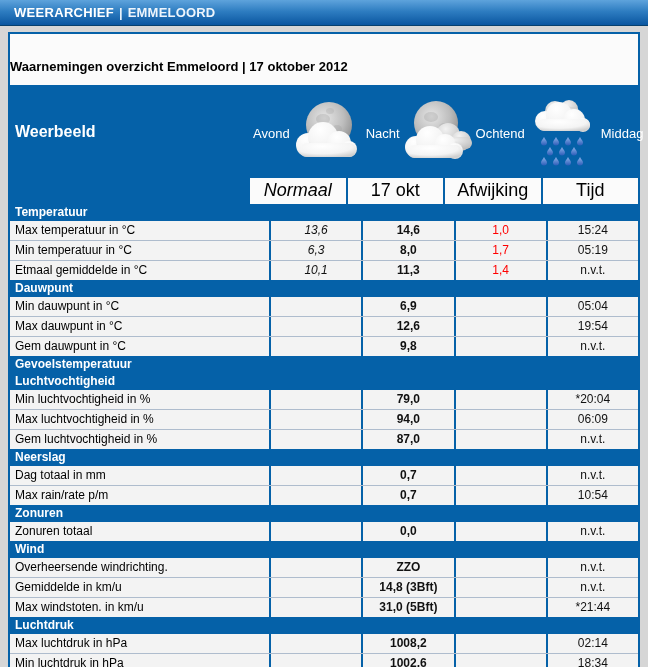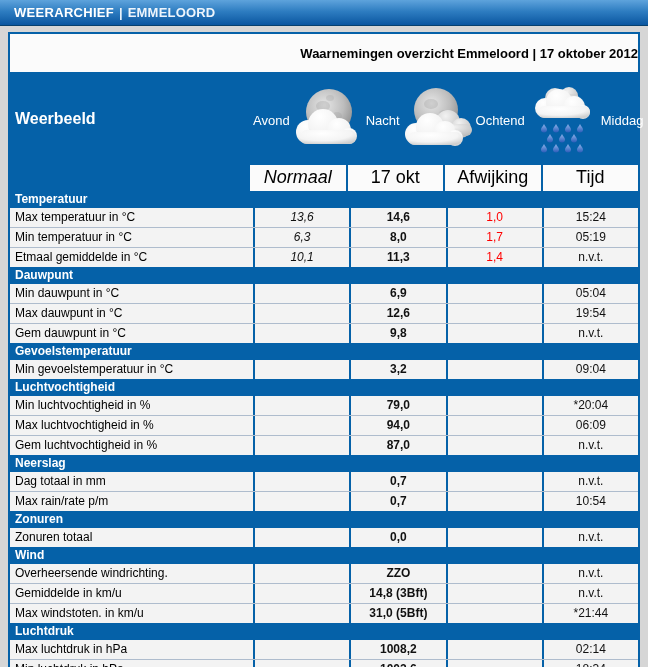--- a/index.html
+++ b/index.html
@@ -31,24 +31,24 @@
   .topbar .loc{font-weight:bold;color:#eef5fc;letter-spacing:.2px;}
 
   
   .table-wrap{
     margin:6px 8px 0 8px;
     border:2px solid var(--blue);
     background:var(--row-bg);
   }
   .title-row{
     background:var(--light-bg);
-    text-align:right;
+    text-align:left;
     font-weight:bold;
     font-size:13px;
-    padding:12px 0 11px 0;
+    padding:25px 0 11px 0;
     color:#000;
   }
   
   .weather-row{
     display:flex;
     background:var(--blue);
     color:#fff;
     height:93px;
   }
   .weather-label-cell{
@@ -82,21 +82,21 @@
     font-weight:bold;font-size:12px;
     padding:1px 0 2px 5px;
   }
   .row{
     display:flex;background:var(--row-bg);
     font-size:12px;
   }
   .row + .row{border-top:1px solid var(--row-border);}
   .cell-label{
     flex:0 0 238px;
-    padding:2px 0 3px 5px;
+    padding:2px 16px 3px 5px;
     color:#000;
     white-space:nowrap;overflow:hidden;
   }
   .cell{
     flex:1;text-align:center;
     border-left:2px solid var(--blue);
     padding:2px 2px 3px 2px;
   }
   .cell.normaal{font-style:italic;}
   .cell.value{font-weight:bold;}
@@ -286,27 +286,20 @@
         <div class="cell tijd">19:54</div>
       </div>
       <div class="row">
         <div class="cell-label">Gem dauwpunt in °C</div>
         <div class="cell normaal"></div>
         <div class="cell value">9,8</div>
         <div class="cell afwijking"></div>
         <div class="cell tijd">n.v.t.</div>
       </div>
       <div class="section-header">Gevoelstemperatuur</div>
-      <div class="row">
-        <div class="cell-label">Min gevoelstemperatuur in °C</div>
-        <div class="cell normaal"></div>
-        <div class="cell value">3,2</div>
-        <div class="cell afwijking"></div>
-        <div class="cell tijd">09:04</div>
-      </div>
       <div class="section-header">Luchtvochtigheid</div>
       <div class="row">
         <div class="cell-label">Min luchtvochtigheid in %</div>
         <div class="cell normaal"></div>
         <div class="cell value">79,0</div>
         <div class="cell afwijking"></div>
         <div class="cell tijd">*20:04</div>
       </div>
       <div class="row">
         <div class="cell-label">Max luchtvochtigheid in %</div>

